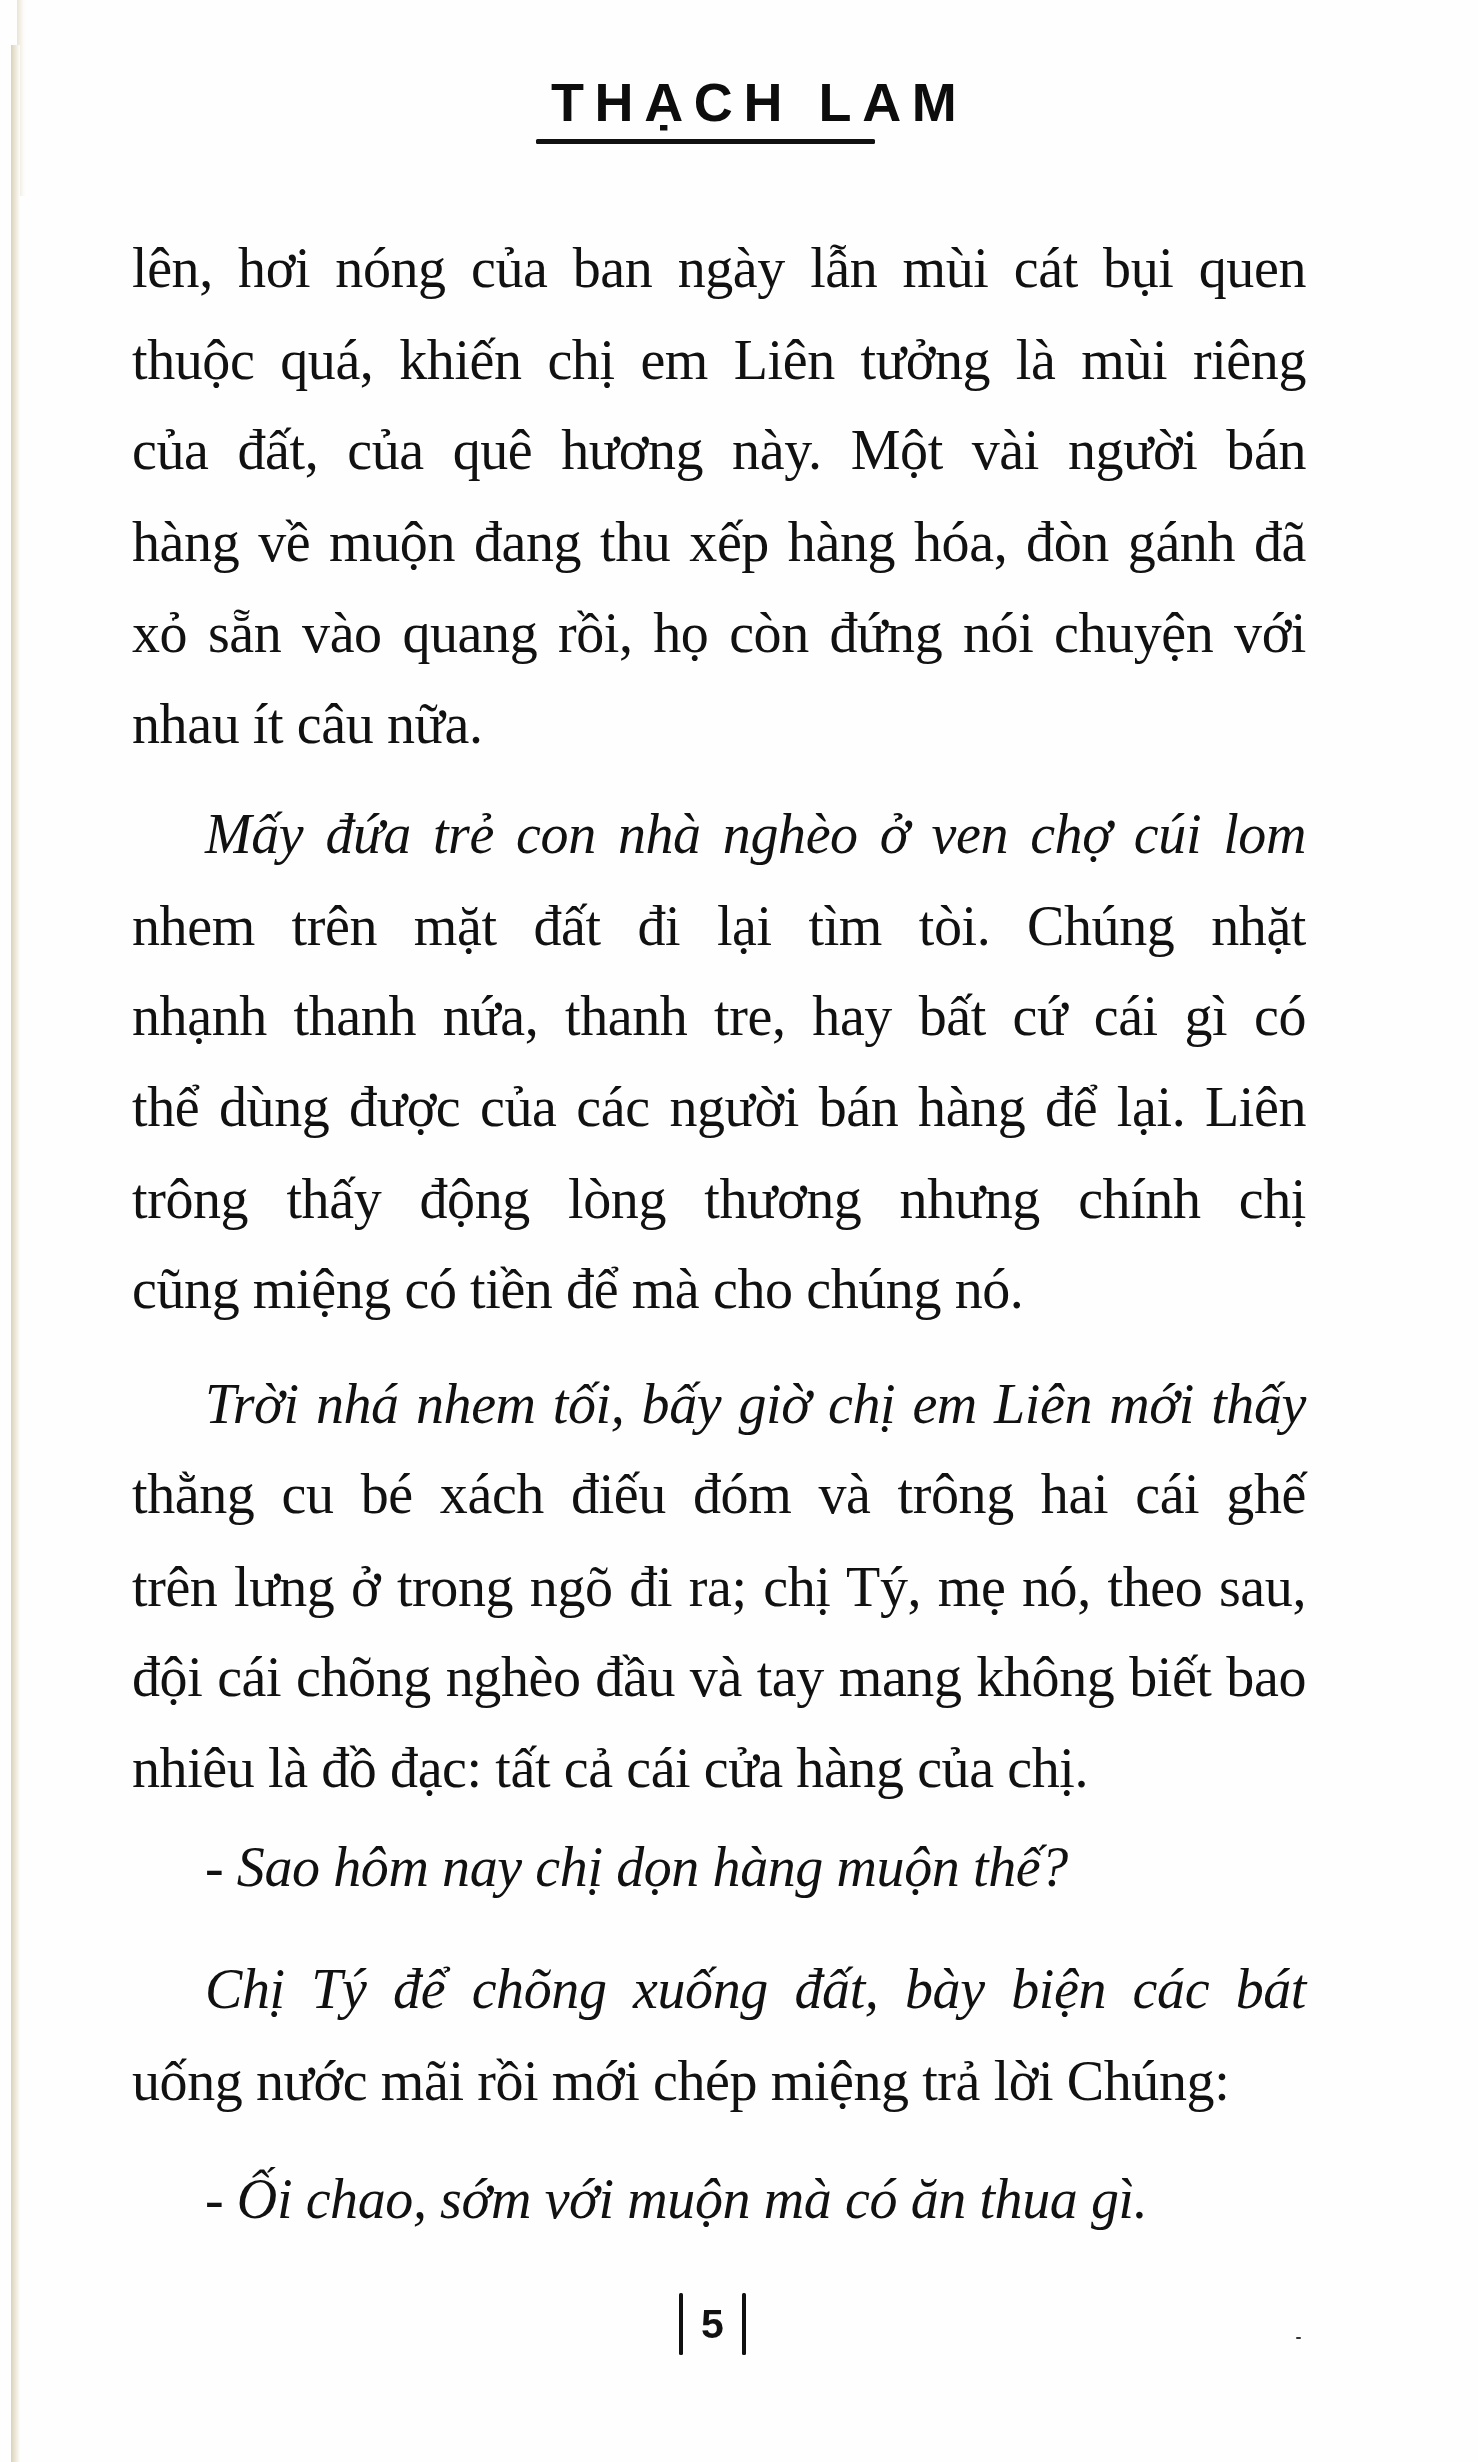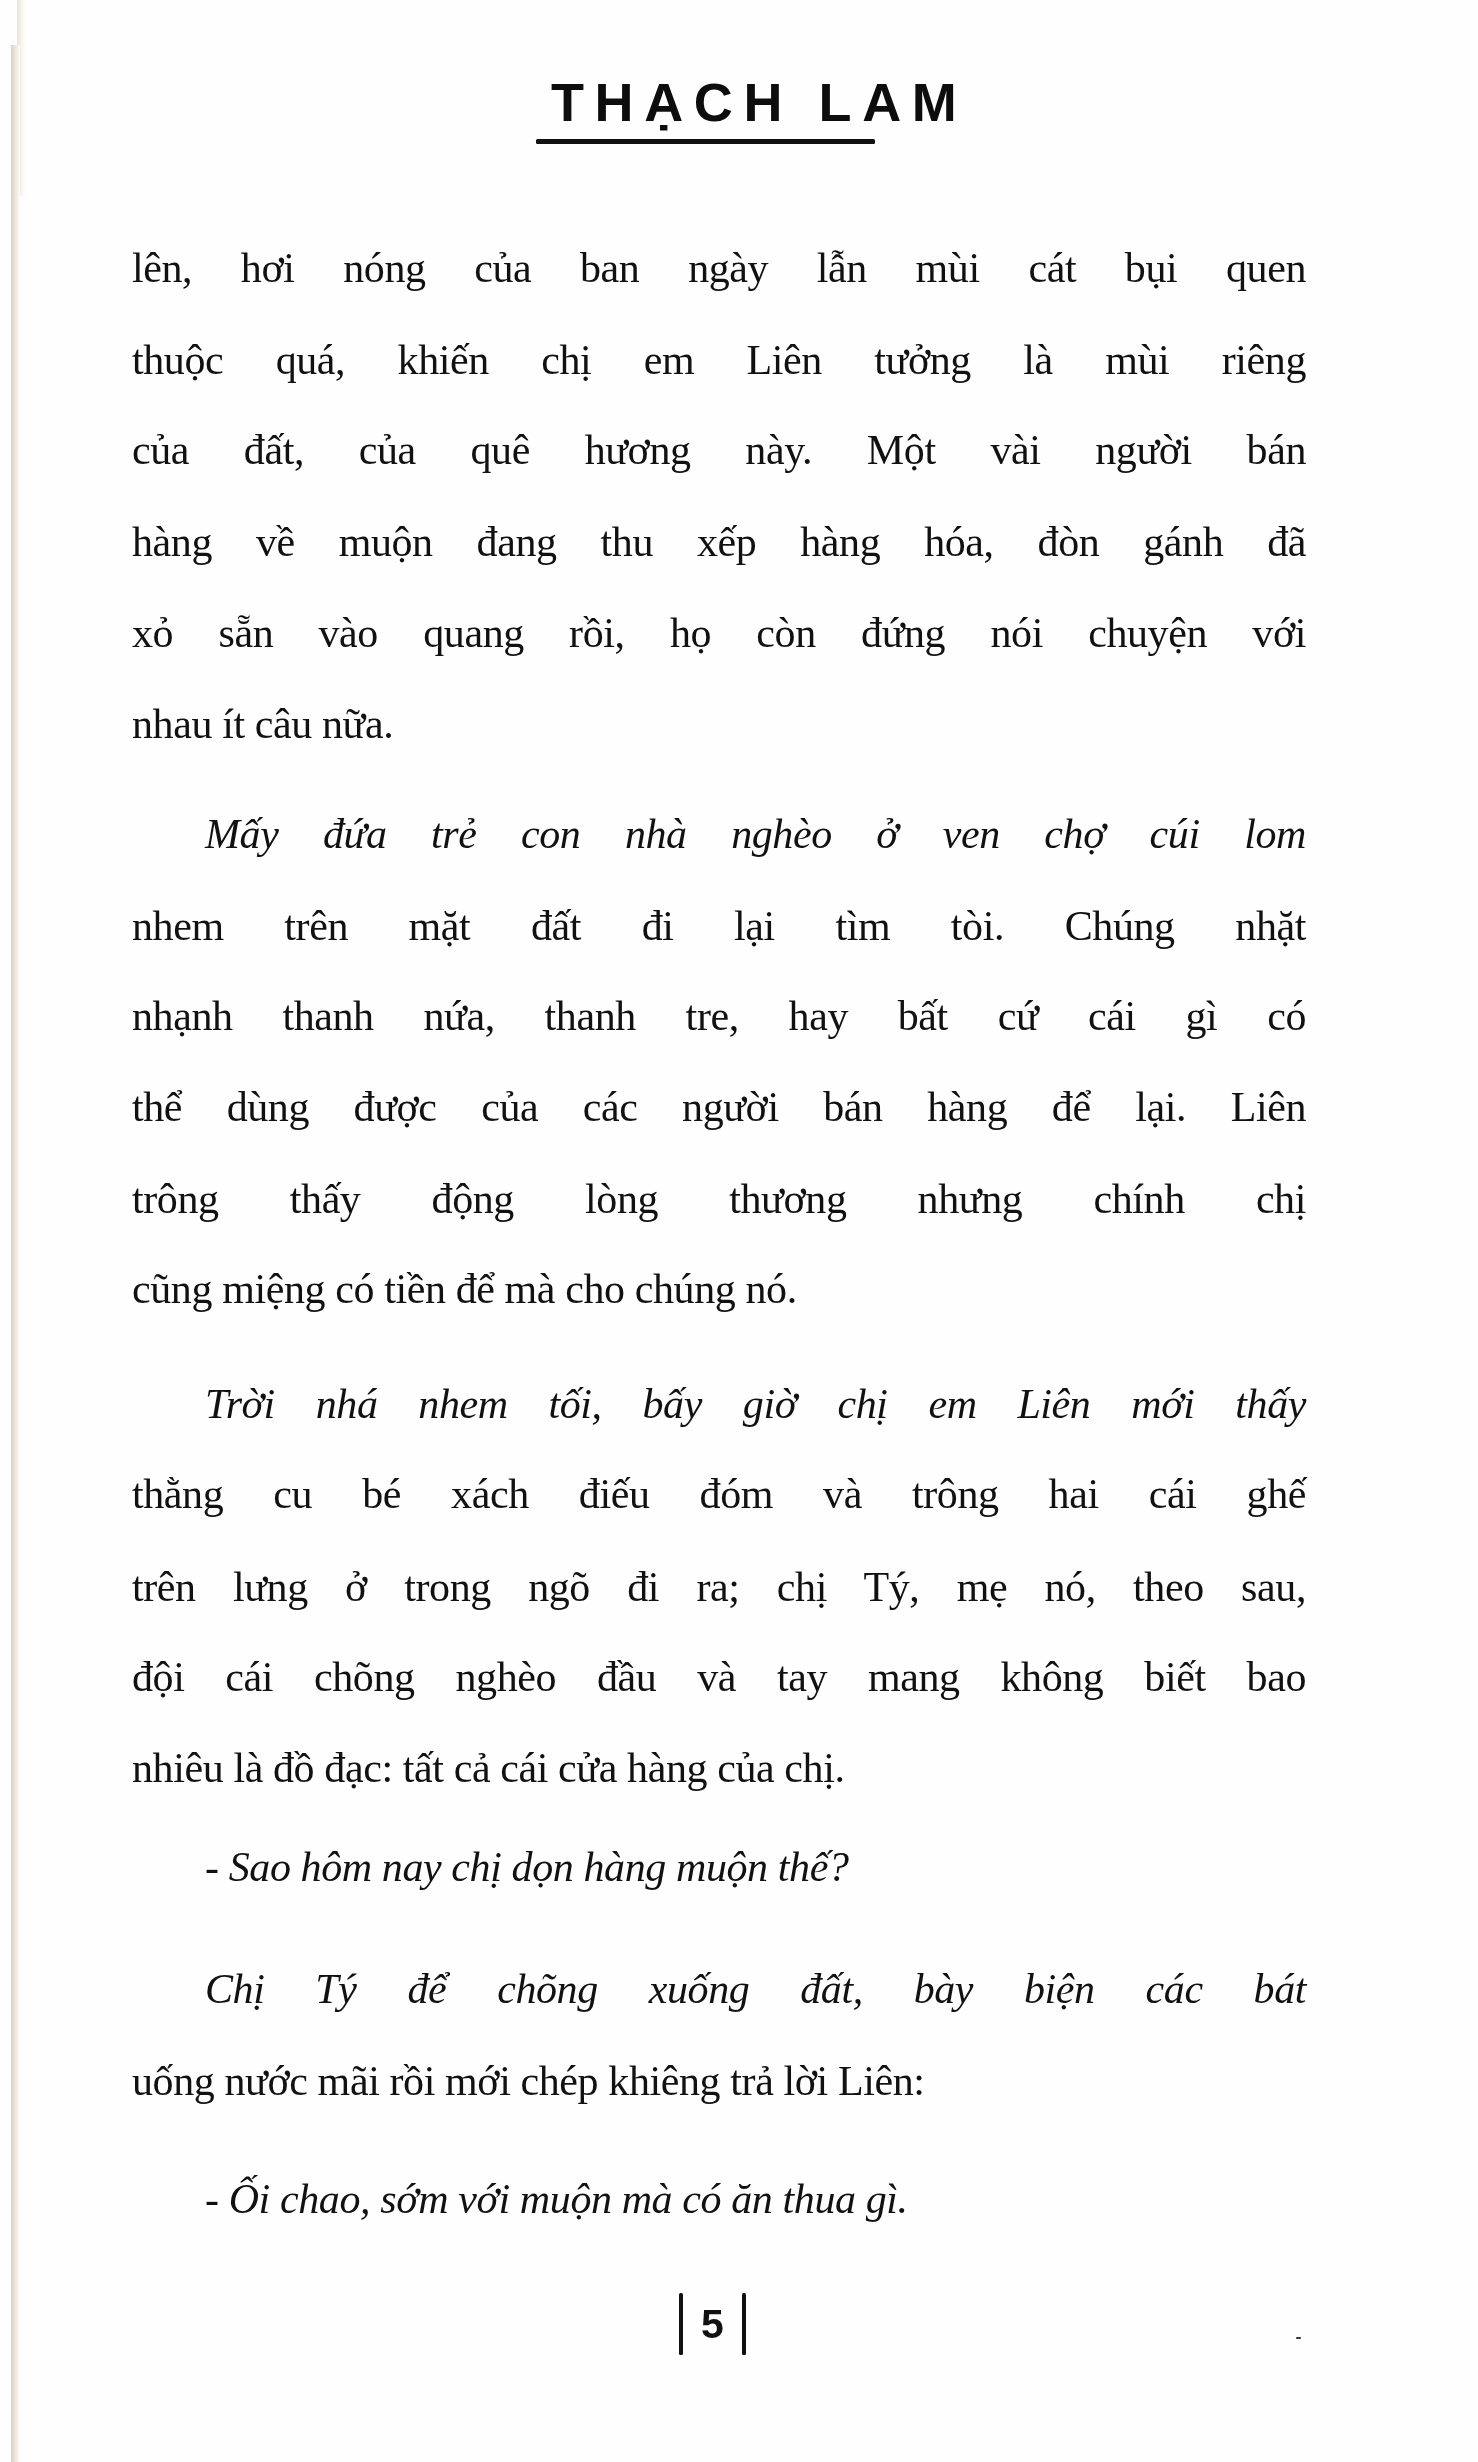--- a/index.html
+++ b/index.html
@@ -64,21 +64,21 @@
     top: 64px;
     width: 339px;
     height: 4.5px;
     background: #111111;
     border-radius: 1.5px;
   }
   .line {
     position: absolute;
     left: 132px;
     width: 1174px;
-    font-size: 42px;
+    font-size: 56px;
     line-height: 68px;
     height: 68px;
     white-space: nowrap;
     color: #111111;
     letter-spacing: -0.4px;
   }
   .line.justify {
     text-align: justify;
     text-align-last: justify;
     white-space: normal;
@@ -152,21 +152,21 @@
 
     <div class="line justify indent" style="top:1370px">Trời nhá nhem tối, bấy giờ chị em Liên mới thấy</div>
     <div class="line justify" style="top:1460px">thằng cu bé xách điếu đóm và trông hai cái ghế</div>
     <div class="line justify" style="top:1553px">trên lưng ở trong ngõ đi ra; chị Tý, mẹ nó, theo sau,</div>
     <div class="line justify" style="top:1643px">đội cái chõng nghèo đầu và tay mang không biết bao</div>
     <div class="line" style="top:1734px">nhiêu là đồ đạc: tất cả cái cửa hàng của chị.</div>
 
     <div class="line indent" style="top:1833px">- Sao hôm nay chị dọn hàng muộn thế?</div>
 
     <div class="line justify indent" style="top:1955px">Chị Tý để chõng xuống đất, bày biện các bát</div>
-    <div class="line" style="top:2047px">uống nước mãi rồi mới chép khiêng trả lời Liên:</div>
+    <div class="line" style="top:2047px">uống nước mãi rồi mới chép miệng trả lời Chúng:</div>
 
     <div class="line indent" style="top:2165px">- Ối chao, sớm với muộn mà có ăn thua gì.</div>
   </div>
 
   <div class="page-number">
     <div class="pn-bar left"></div>
     <div class="pn-digit">5</div>
     <div class="pn-bar right"></div>
   </div>
 

